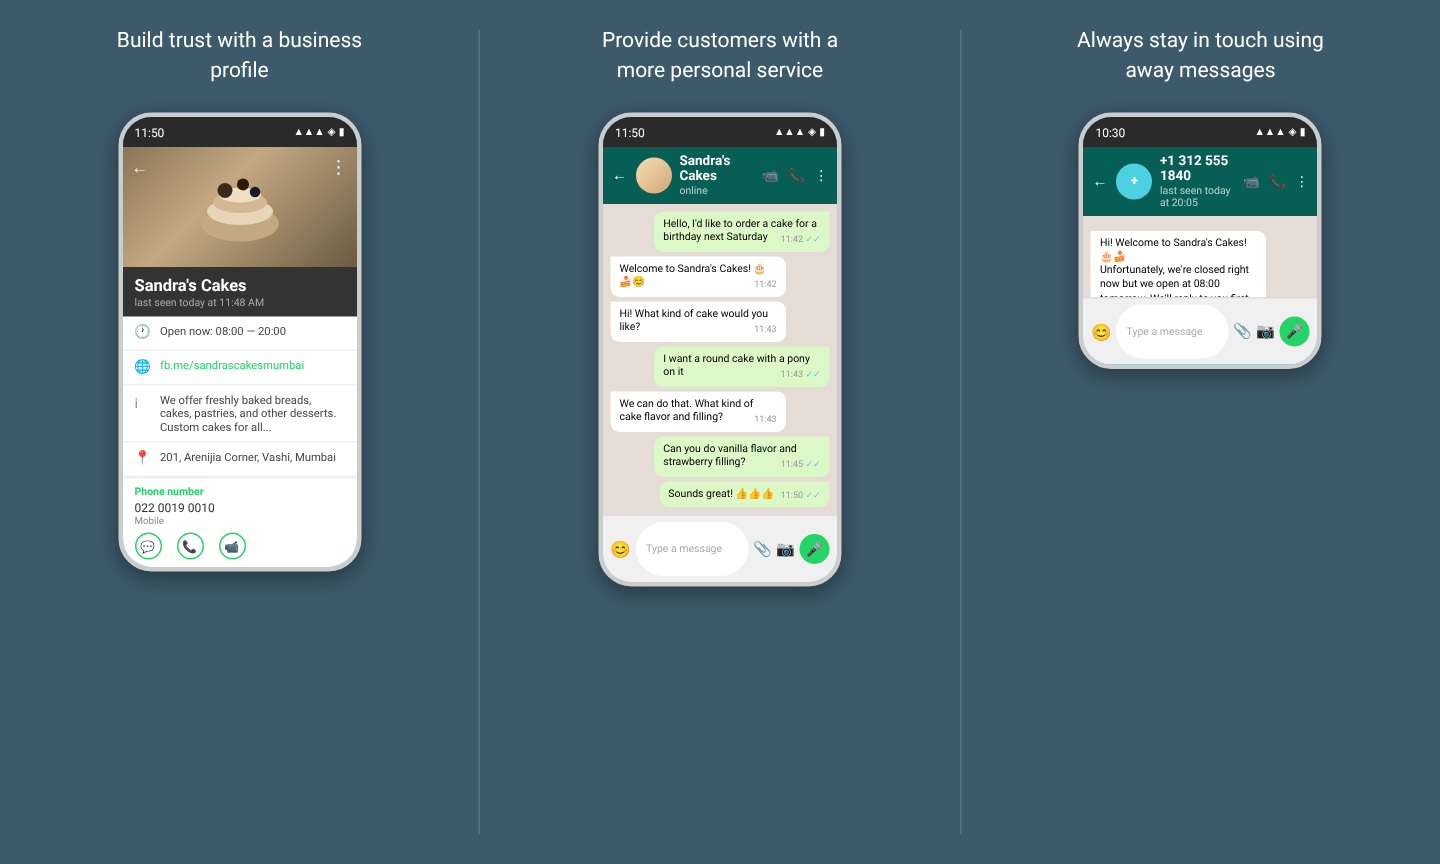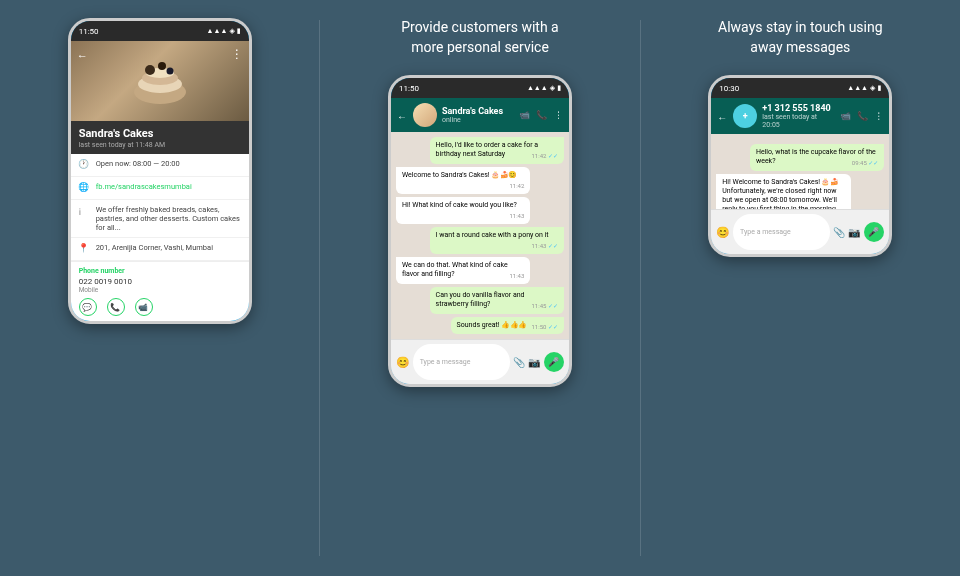--- a/index.html
+++ b/index.html
@@ -33,21 +33,21 @@
       font-size: 14px;
       text-align: center;
       line-height: 1.4;
       margin-bottom: 18px;
       font-weight: 400;
       max-width: 200px;
     }
 
     
     .phone {
-      width: 184px;
+      width: 162px;
       background: #0ea5e9;
       border-radius: 22px;
       border: 3px solid #cccccc;
       overflow: hidden;
       position: relative;
       box-shadow: 0 4px 15px rgba(0,0,0,0.4);
     }
 
     .phone-top-bar {
       background: #2a2a2a;
@@ -327,20 +327,22 @@
       margin-right: 1px;
     }
 
     
     ::-webkit-scrollbar { display: none; }
   </style>
 </head>
 <body>
 
 <div class="panel">
+  <p class="panel-title" style="white-space:pre-line;">Build trust with a business
+profile</p>
   <div class="phone">
 
     <div class="phone-top-bar">
       <span>11:50</span>
       <div class="phone-status-icons">
         <span>▲▲▲</span>
         <span>◈</span>
         <span>▮</span>
       </div>
     </div>
@@ -497,24 +499,20 @@
           <div class="chat-header-name">+1 312 555 1840</div>
           <div class="chat-header-status">last seen today at 20:05</div>
         </div>
         <div class="chat-header-icons">
           <span>📹</span>
           <span>📞</span>
           <span>⋮</span>
         </div>
       </div>
       <div class="chat-messages" style="padding-top:10px;">
-        <div class="msg-bubble msg-sent">
-          <span>Hello, what is the cupcake flavor of the week?</span>
-          <span class="msg-time">09:45 <span class="msg-check">✓✓</span></span>
-        </div>
         <div class="msg-bubble msg-received">
           <span style="white-space:pre-line;">Hi! Welcome to Sandra's Cakes! 🎂🍰
 Unfortunately, we're closed right now but we open at 08:00 tomorrow. We'll reply to you first thing in the morning.</span>
           <span class="msg-time">09:45</span>
         </div>
         <div class="msg-bubble msg-received">
           <span>👍👍👍</span>
           <span class="msg-time">09:50</span>
         </div>
       </div>

